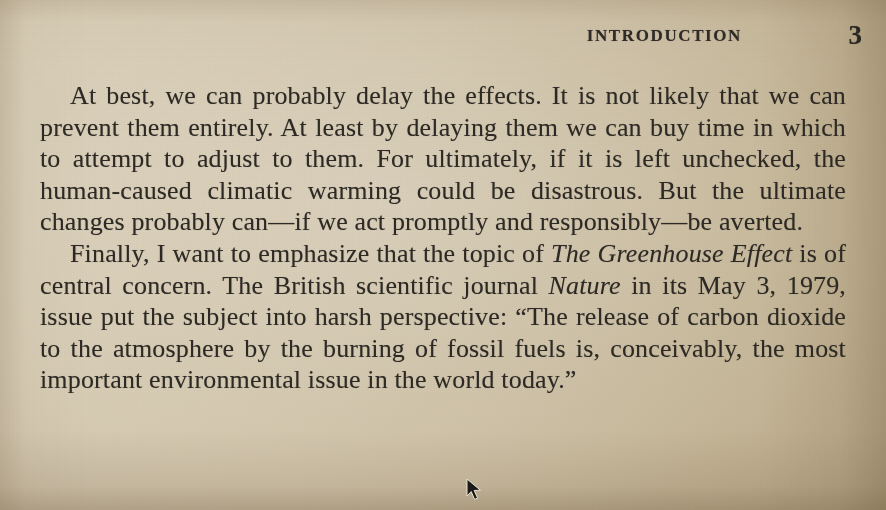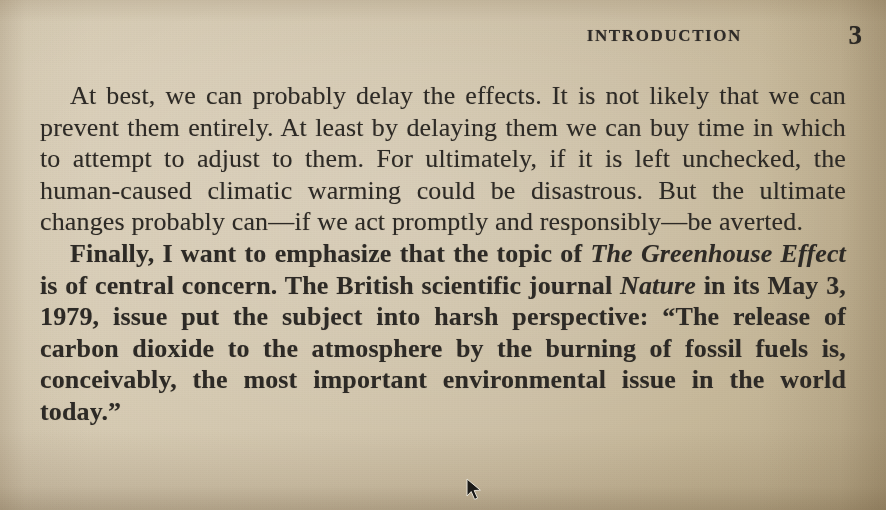--- a/index.html
+++ b/index.html
@@ -92,21 +92,20 @@
     text-align: justify;
     text-justify: inter-word;
     letter-spacing: 0.15px;
     text-shadow: 0 0 1px rgba(70,58,40,0.30);
   }
   #body-text p {
     margin: 0;
   }
   #body-text p + p {
     margin-top: 0px;
-    font-weight: bold;
   }
   .indent {
     text-indent: 30px;
   }
   .italic {
     font-style: italic;
   }
 
   
   #cursor {

